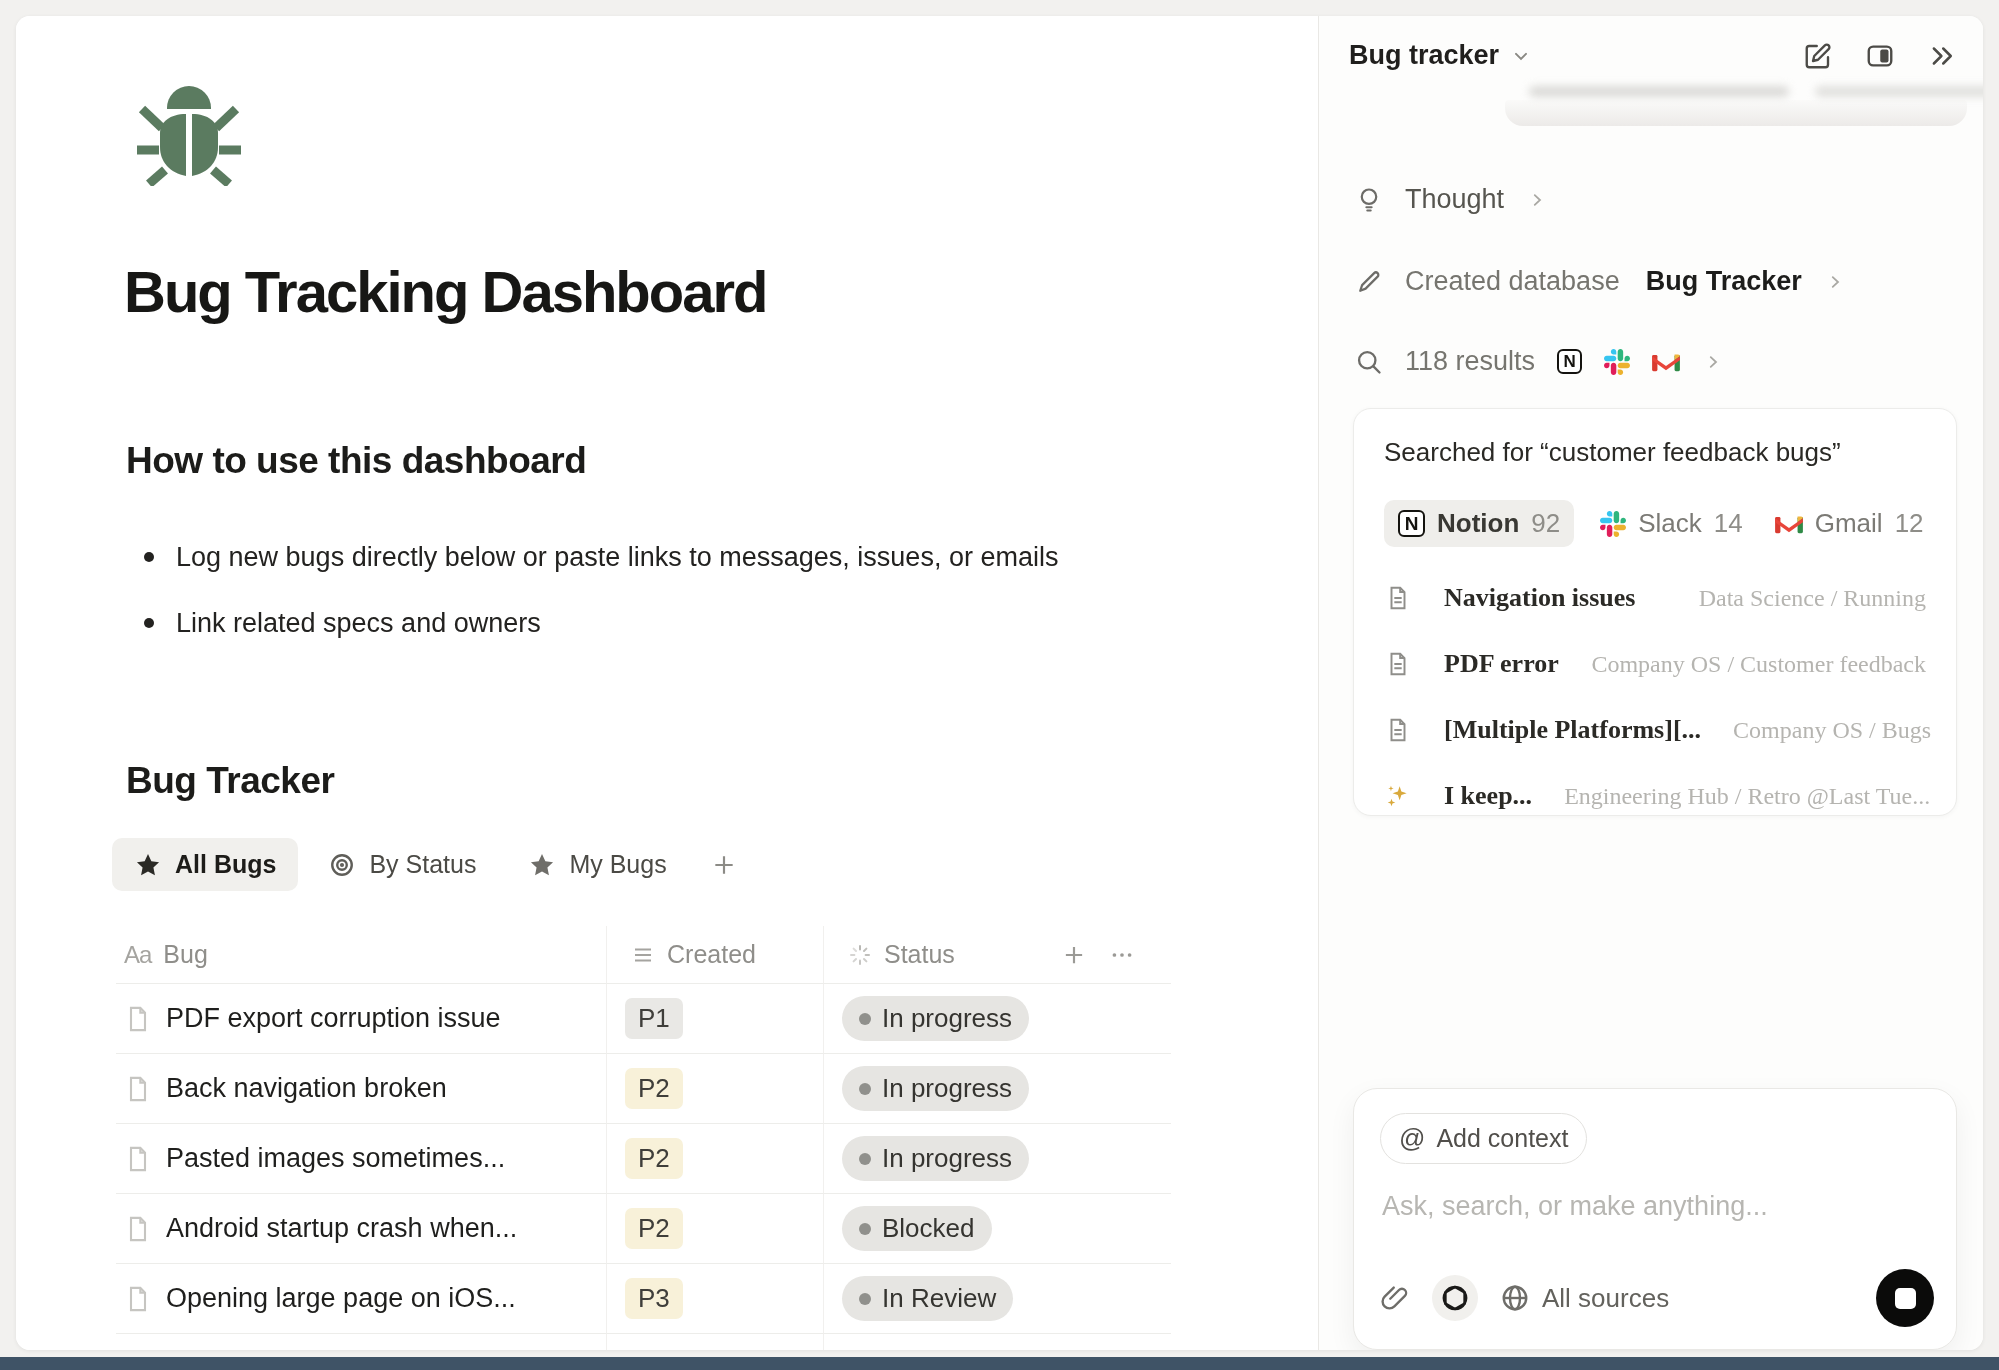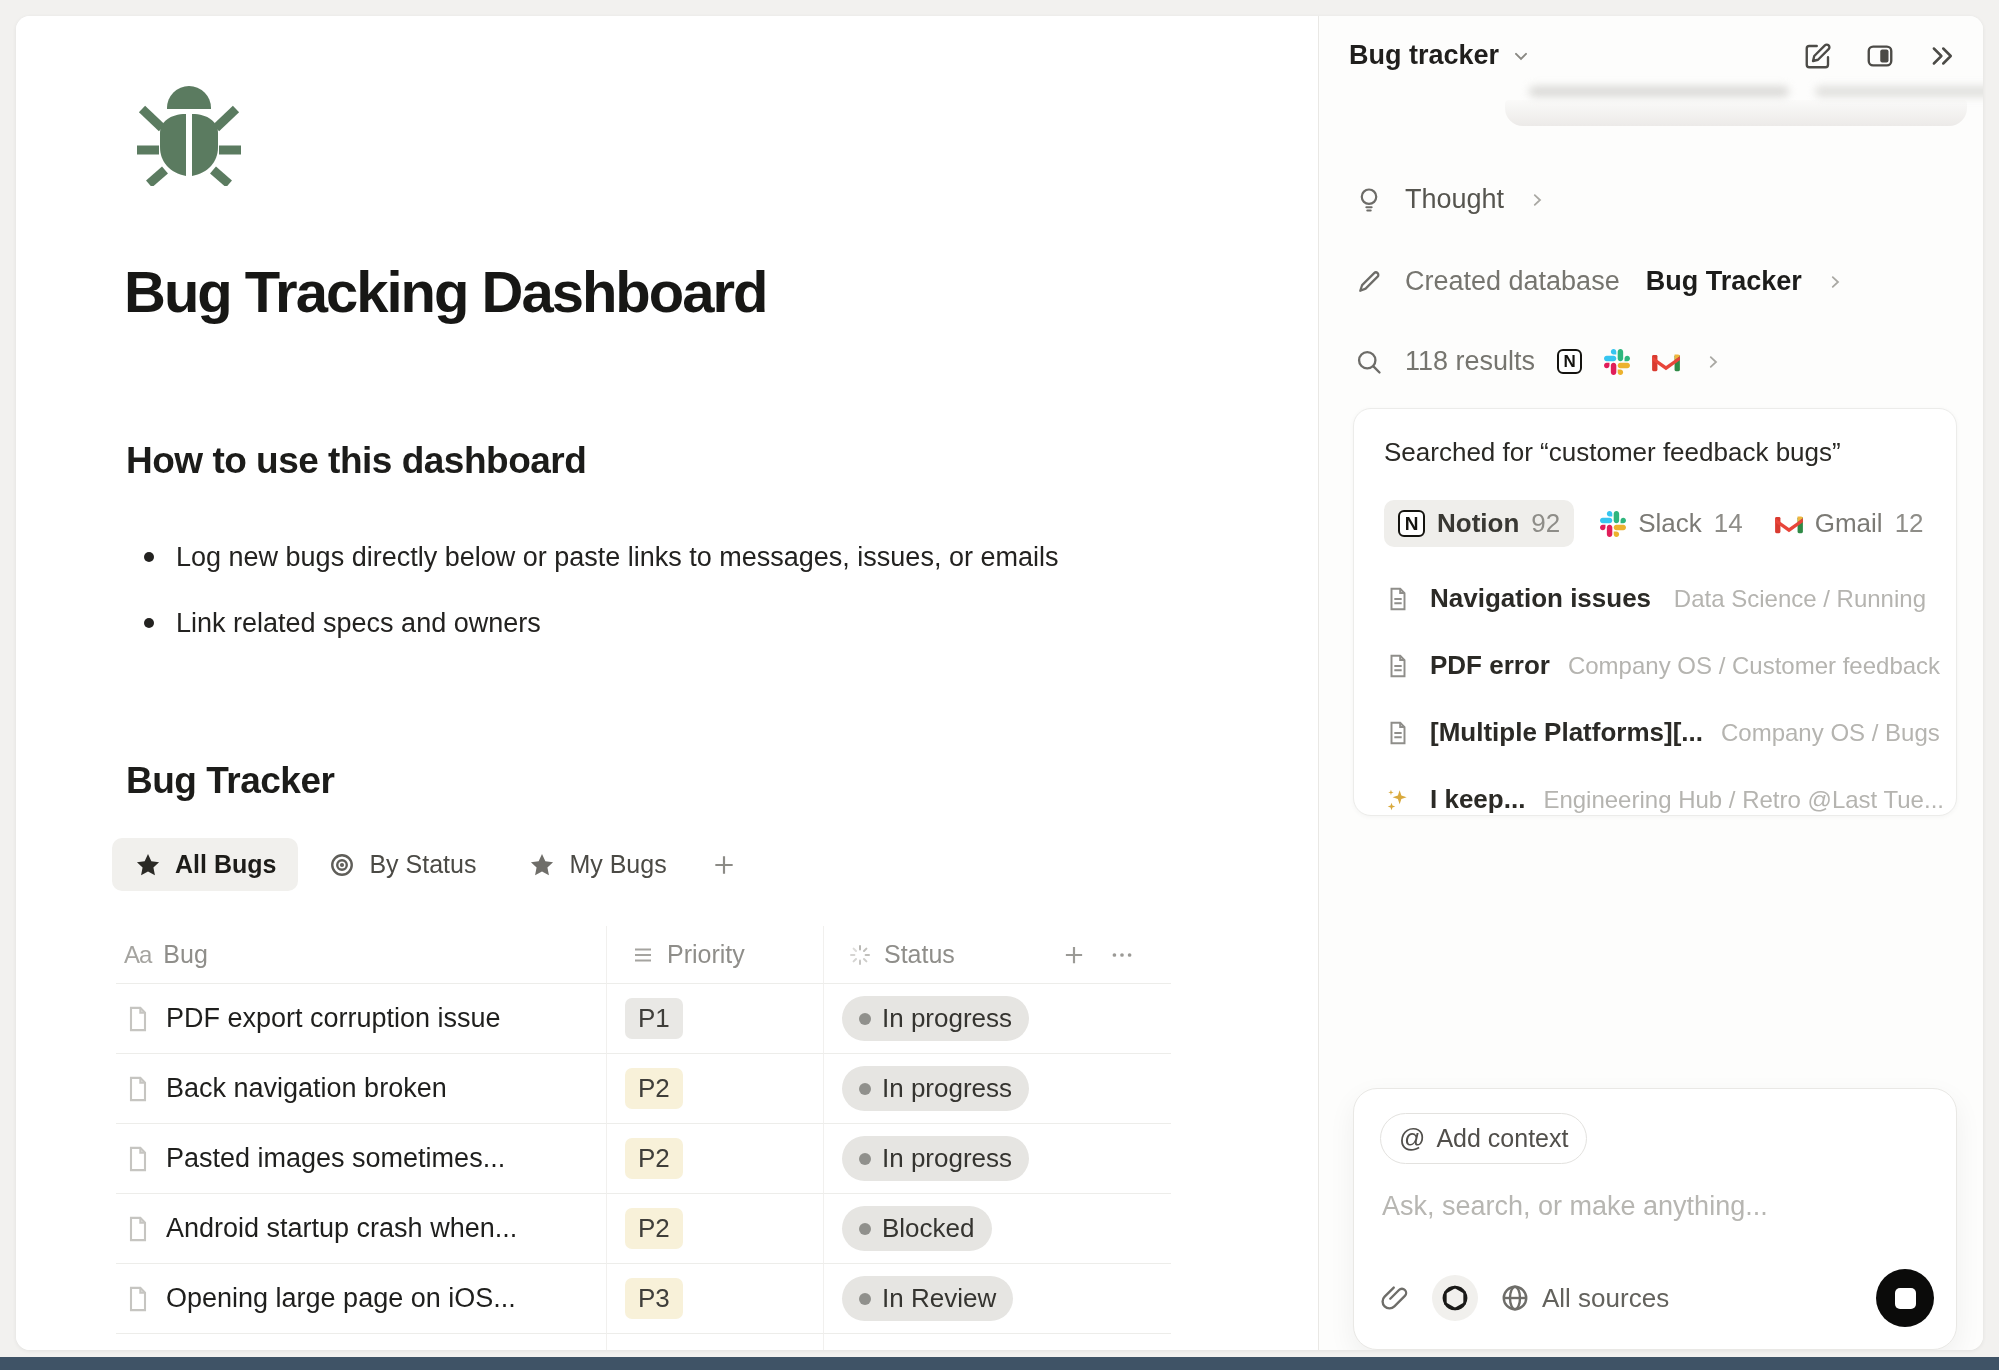--- a/index.html
+++ b/index.html
@@ -64,21 +64,21 @@
   .chev{display:inline-flex;margin-left:2px;}
 
   .scard{position:absolute;left:34px;right:26px;top:392px;height:408px;background:#ffffff;border:1px solid #ececea;
          border-radius:18px;box-shadow:0 1px 5px rgba(0,0,0,.04);padding:28px 30px;}
   .sctitle{font-size:26px;color:#2a2925;}
   .chips{display:flex;align-items:center;gap:20px;margin-top:32px;}
   .chip{display:flex;align-items:center;gap:12px;padding:8px 14px;border-radius:10px;font-size:26px;color:#7b7a75;}
   .chip.sel{background:#efeeeb;color:#393833;font-weight:600;}
   .chip .cnt{color:#8e8d88;font-weight:400;}
   .chip.plain{padding:8px 6px;}
-  .sres{display:flex;align-items:center;margin-top:36px;gap:18px;}
+  .sres{display:flex;align-items:center;margin-top:36px;gap:32px;font-family:Liberation Serif, serif;}
   .sres .rtitle{font-size:26px;font-weight:600;color:#2b2a26;white-space:nowrap;}
   .sres .rmeta{margin-left:auto;font-size:24px;color:#b5b4b0;white-space:nowrap;}
   .sres .sicon{width:28px;height:28px;display:flex;align-items:center;justify-content:center;flex:none;}
 
   .composer{position:absolute;left:34px;right:26px;top:1072px;height:262px;background:#fff;border:1px solid #e9e8e5;
             border-radius:24px;box-shadow:0 10px 28px rgba(0,0,0,.06);padding:24px 26px;}
   .ctxpill{display:inline-flex;align-items:center;gap:11px;border:1.5px solid #e3e2df;border-radius:999px;
            padding:9px 18px;font-size:25px;color:#514f4b;background:#fff;}
   .ctxpill .at{font-size:26px;color:#514f4b;}
   .ask{display:block;width:92%;border:none;outline:none;margin-top:26px;font-size:27px;color:#37362f;
@@ -169,21 +169,21 @@
       <div class="btable">
         <div class="t-head">
           <div class="cell c1">
             <span class="aaicon">Aa</span>
             <span>Bug</span>
           </div>
           <div class="cell c2">
             <svg width="24" height="24" viewBox="0 0 24 24" fill="none" stroke="#a5a4a0" stroke-width="2">
                 <path d="M4 6.5h16M4 12h16M4 17.5h16"></path>
               </svg>
-            <span>Priority</span>
+            <span>Created</span>
           </div>
           <div class="cell c3">
             <svg width="24" height="24" viewBox="0 0 24 24" stroke="#b9b8b4" stroke-width="2" fill="none" stroke-linecap="round">
               <g>
                   <path d="M12 3v3.4"></path>
                   <path d="M12 17.6V21" opacity=".8"></path>
                   <path d="M3 12h3.4" opacity=".6"></path>
                   <path d="M17.6 12H21" opacity=".9"></path>
               <path d="M5.6 5.6l2.4 2.4" opacity=".5"></path>
                   <path d="M16 16l2.4 2.4" opacity=".7"></path>

